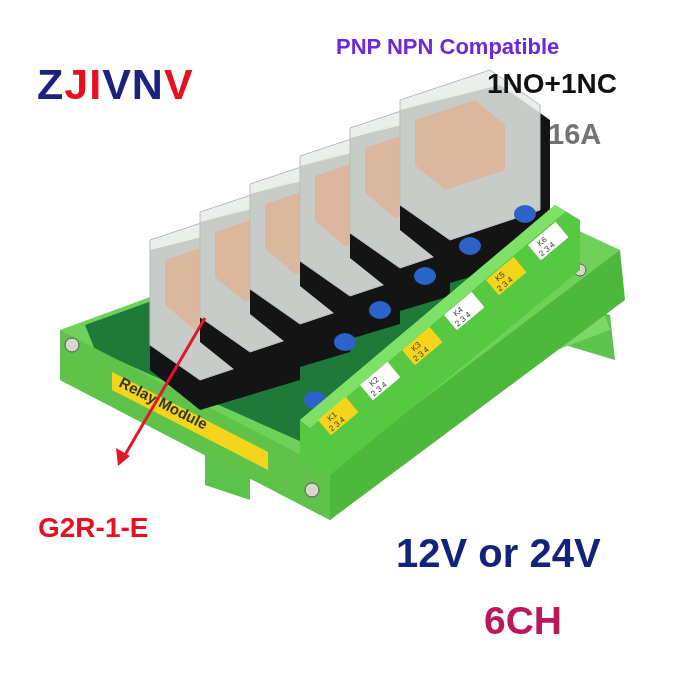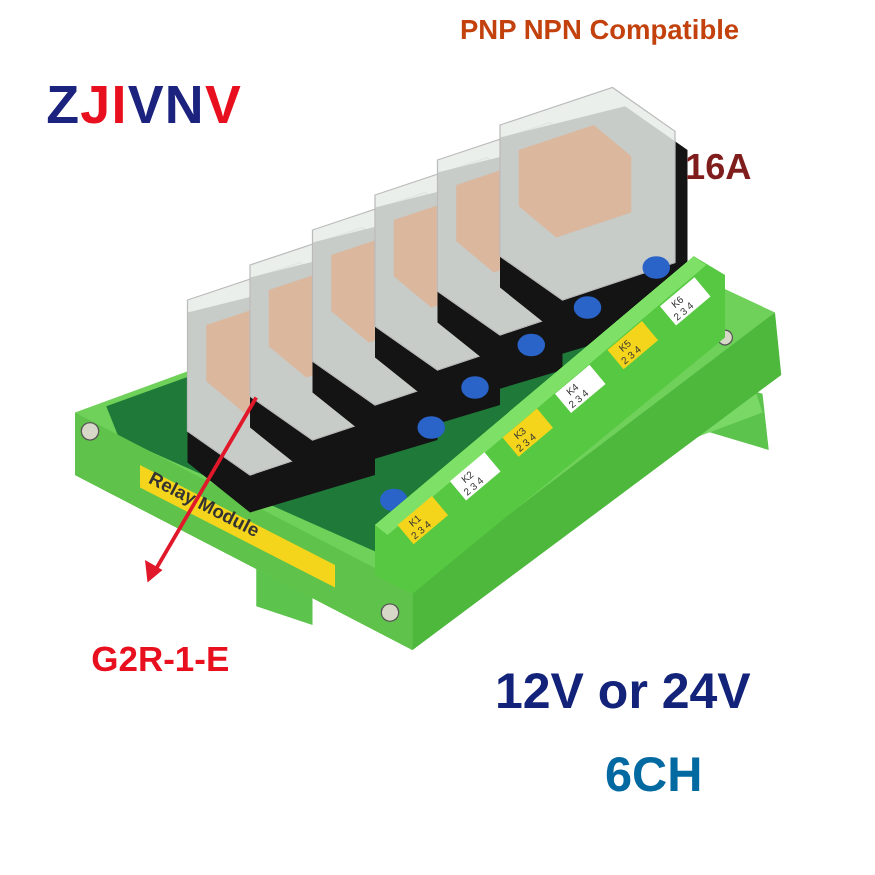--- a/index.html
+++ b/index.html
@@ -1,25 +1,25 @@
 <!DOCTYPE html>
 <html><head>
 <meta charset="utf-8">
 <style>
   html,body{margin:0;padding:0;background:#fff;}
   #stage{position:relative;width:700px;height:700px;overflow:hidden;background:#ffffff;font-family:"Liberation Sans","DejaVu Sans",sans-serif;}
   .ov{position:absolute;font-weight:bold;white-space:nowrap;}
   #brand{left:37px;top:28px;font-size:43px;letter-spacing:1px;margin-top:32px;}
   #brand span{display:inline-block;}
-  #compat{left:336px;top:11px;font-size:22px;color:#c2410c;margin-left:32px;}
+  #compat{left:336px;top:34px;font-size:22px;color:#6d28d9;}
   #contacts{left:487px;top:68px;font-size:28px;color:#111;}
-  #current{left:548px;top:118px;font-size:29px;color:#7f1d1d;text-align:right;}
-  #model{left:38px;top:512px;font-size:28px;color:#e8101e;margin-left:35px;}
+  #current{left:548px;top:118px;font-size:29px;color:#737373;text-align:right;}
+  #model{left:38px;top:512px;font-size:28px;color:#e8101e;}
   #voltage{left:396px;top:531px;font-size:40px;color:#13237a;}
-  #channels{left:484px;top:599px;font-size:39px;color:#0369a1;}
+  #channels{left:484px;top:599px;font-size:39px;color:#be185d;}
   svg#product{position:absolute;left:0;top:0;}
 </style>
 </head>
 <body>
 
 <div id="stage">
 
   <svg id="product" width="700" height="700" viewBox="0 0 700 700">
 
     <g>
@@ -127,17 +127,18 @@
       <line x1="205" y1="318" x2="122" y2="460" stroke="#e0182a" stroke-width="3"></line>
       <path d="M118 466 L116 448 L130 456 Z" fill="#e0182a"></path>
     </g>
   </svg>
 
   <div id="brand" class="ov">
     <span class="bl" style="color: rgb(27, 35, 127);">Z</span><span class="bl" style="color: rgb(232, 16, 30);">J</span><span class="bl" style="color: rgb(232, 16, 30);">I</span><span class="bl" style="color: rgb(27, 35, 127);">V</span><span class="bl" style="color: rgb(27, 35, 127);">N</span><span class="bl" style="color: rgb(232, 16, 30);">V</span>
   </div>
 
   <div id="compat" class="ov">PNP NPN Compatible</div>
+  <div id="contacts" class="ov">1NO+1NC</div>
   <div id="current" class="ov">16A</div>
   <div id="model" class="ov">G2R-1-E</div>
   <div id="voltage" class="ov">12V or 24V</div>
   <div id="channels" class="ov">6CH</div>
 </div>
 
 </body></html>

